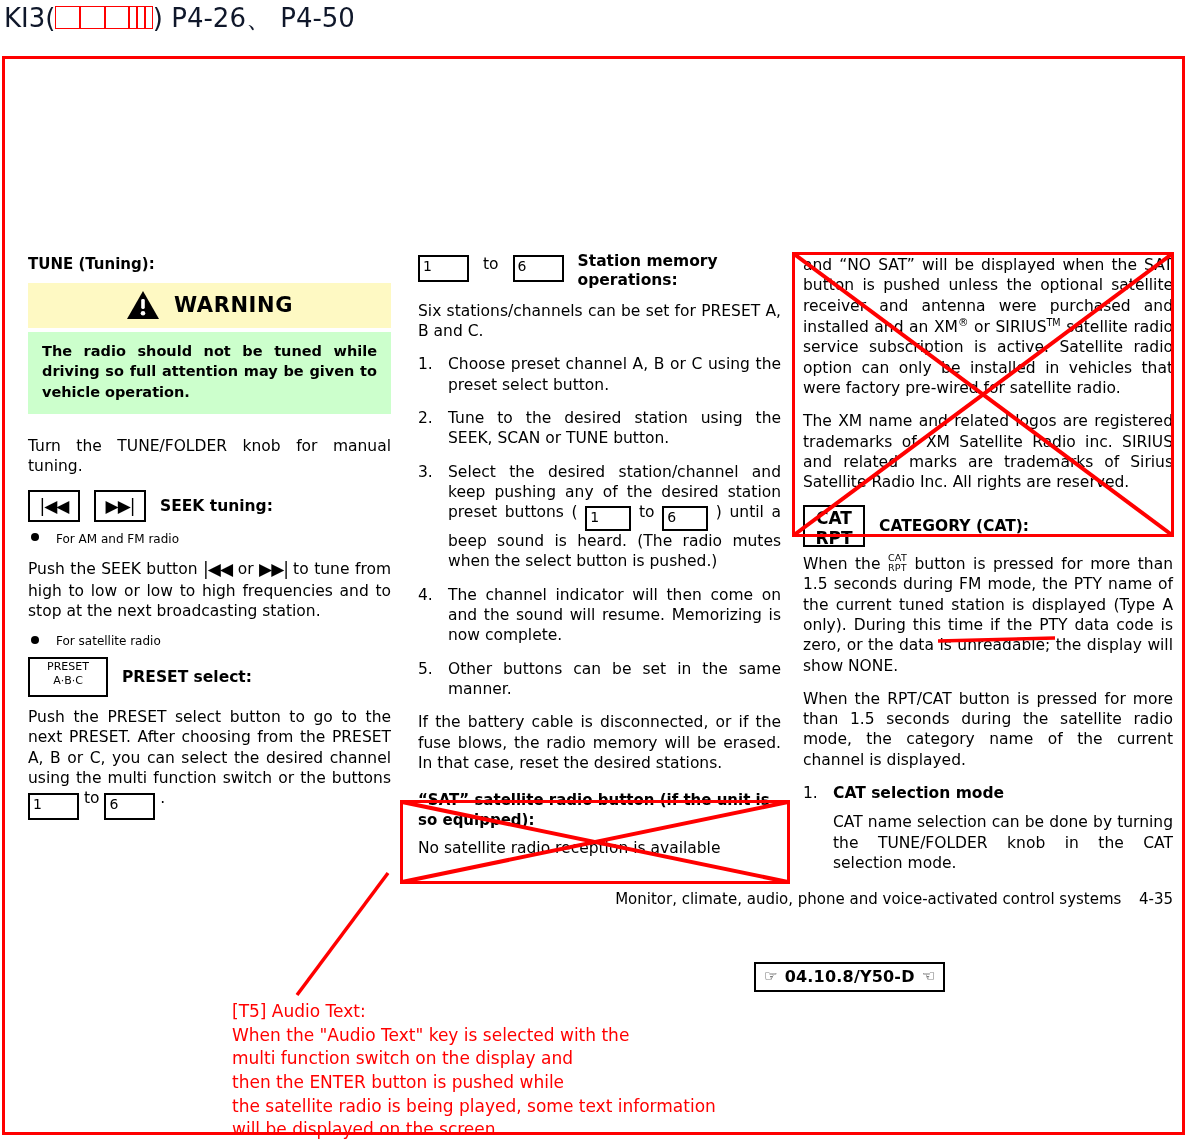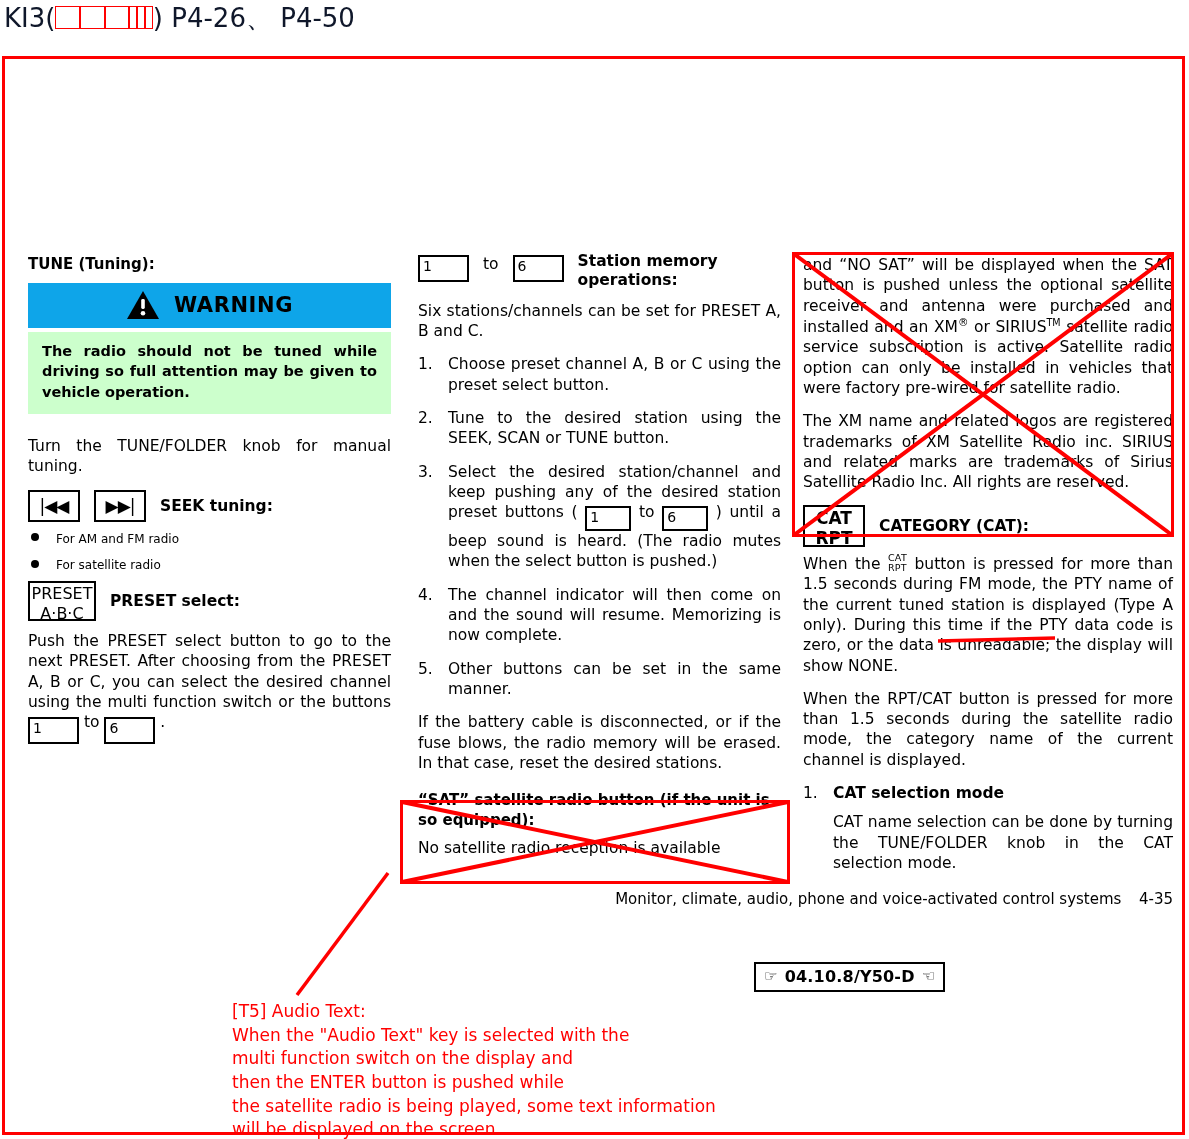--- a/index.html
+++ b/index.html
@@ -113,21 +113,21 @@
     top: 0.14em;
     width: 8px;
     height: 8px;
     background: #000;
     border-radius: 50%;
   }
 
   
   .warning-wrap { margin: 8px 0 22px 0; }
   .warning-head {
-    background: #0ea5e9;
+    background: #fef9c3;
     height: 45px;
     display: flex;
     align-items: center;
     justify-content: center;
     gap: 14px;
   }
   .warning-head .wtitle {
     font-size: 21px;
     font-weight: bold;
     letter-spacing: 0.6px;
@@ -172,23 +172,23 @@
   .keybox.seek {
     width: 52px;
     height: 32px;
     text-align: center;
     font-size: 17px;
     line-height: 29px;
     vertical-align: -8px;
     letter-spacing: -1px;
   }
   .keybox.preset {
-    width: 68px;
+    width: 80px;
     height: 40px;
-    font-size: 16px;
+    font-size: 11px;
     line-height: 1.25;
     text-align: center;
     padding-top: 1px;
     vertical-align: -12px;
   }
   .keybox.cat {
     width: 62px;
     height: 42px;
     font-size: 17px;
     font-weight: bold;
@@ -307,20 +307,21 @@
     <p class="body">Turn the TUNE/FOLDER knob for manual tuning.</p>
 
     <div class="heading-row">
       <span class="keybox seek">|◀◀</span>
       <span class="keybox seek">▶▶|</span>
       <span class="lbl">SEEK tuning:</span>
     </div>
 
     <p class="bullet"><span class="dot"></span><span>For AM and FM radio</span></p>
 
+    <p class="body"><span>Push the SEEK button </span><span class="inline-seek">|◀◀</span><span> or </span><span class="inline-seek">▶▶|</span><span> to tune from high to low or low to high frequencies and to stop at the next broadcasting station.</span></p>
 
     <p class="bullet"><span class="dot"></span><span>For satellite radio</span></p>
 
 
     <div class="heading-row" style="margin-top:-4px;">
       <span class="keybox preset"><span>PRESET</span><br><span>A·B·C</span></span>
       <span class="lbl">PRESET select:</span>
     </div>
 
     <p class="body"><span>Push the PRESET select button to go to the next PRESET. After choosing from the PRESET A, B or C, you can select the desired channel using the multi function switch or the buttons </span><span class="keybox numkey">1</span><span> to </span><span class="keybox numkey">6</span><span> .</span></p>

